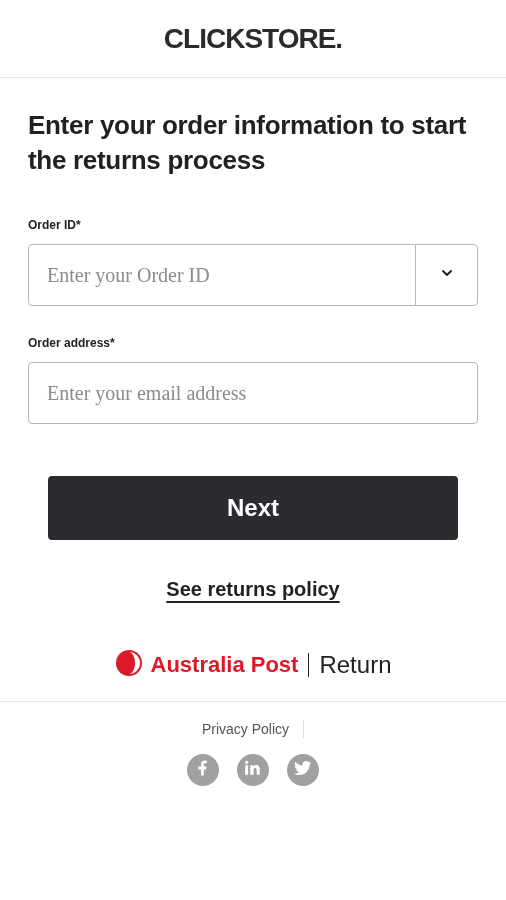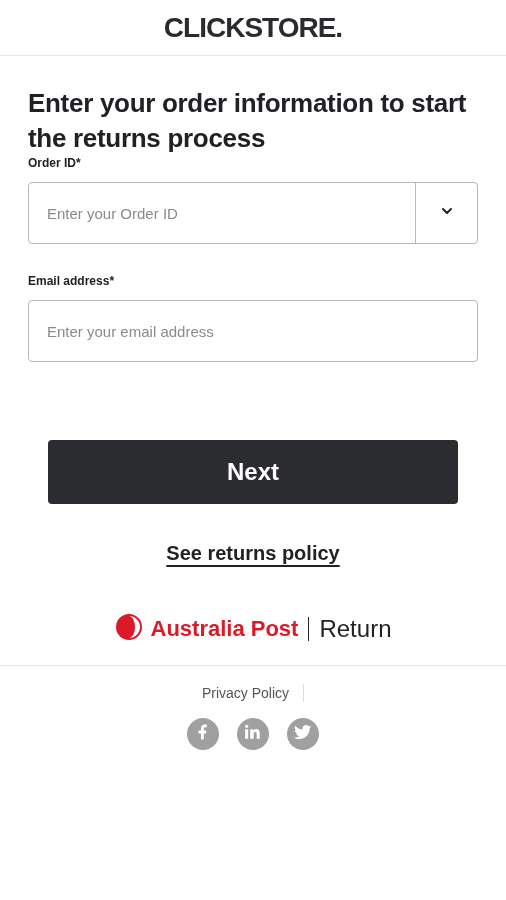--- a/index.html
+++ b/index.html
@@ -3,40 +3,41 @@
 <meta charset="utf-8">
 <style>
   * { box-sizing: border-box; margin: 0; padding: 0; }
   html, body {
     width: 506px;
     font-family: -apple-system, BlinkMacSystemFont, "Segoe UI", Helvetica, Arial, sans-serif;
     color: #212529;
     background: #fff;
   }
   .header {
-    height: 56px;
+    height: 78px;
     display: flex;
     align-items: center;
     justify-content: center;
     border-bottom: 1px solid #e5e5e5;
   }
   .brand {
     font-weight: 900;
     font-size: 28px;
     letter-spacing: -1px;
     color: #2a2b2f;
   }
   .main {
     padding: 30px 28px 0 28px;
   }
   .title {
     font-size: 26px;
     font-weight: 800;
     line-height: 1.35;
     color: #202124;
+    margin-bottom: 40px;
     letter-spacing: -0.3px;
   }
   .field-label {
     font-size: 12px;
     font-weight: 700;
     color: #222;
     margin-bottom: 12px;
   }
   .input-wrap {
     position: relative;
@@ -45,40 +46,41 @@
     border-radius: 4px;
     height: 62px;
     margin-bottom: 30px;
     background: #fff;
   }
   .input-wrap input {
     flex: 1;
     height: 100%;
     border: none;
     outline: none;
-    font-size: 15px;
+    font-size: 20px;
     padding: 0 18px;
     color: #c2410c;
     background: transparent;
+    font-family: Liberation Serif, serif;
   }
   .input-wrap input::placeholder {
     color: #8b8b8b;
   }
   .chevron-btn {
     width: 62px;
     border-left: 1px solid #b7b7b7;
     display: flex;
     align-items: center;
     justify-content: center;
     cursor: pointer;
   }
   .chevron-btn svg { width: 16px; height: 16px; }
   .actions {
     padding: 0 20px;
-    margin-top: 78px;
+    margin-top: 52px;
   }
   .next-btn {
     display: block;
     width: 100%;
     background: #2b2c30;
     color: #fff;
     font-size: 24px;
     font-weight: 600;
     height: 64px;
     border: none;
@@ -180,21 +182,21 @@
         <span>
           <svg viewBox="0 0 24 24" fill="none" stroke="#222" stroke-width="3" stroke-linecap="round" stroke-linejoin="round">
               <polyline points="6 9 12 15 18 9"></polyline>
             </svg>
         </span>
       </div>
     </div>
   </div>
 
   <div>
-    <div class="field-label">Email address*</div>
+    <div class="field-label">Order address*</div>
     <div class="input-wrap">
       <input type="text" placeholder="Enter your email address" style="">
     </div>
   </div>
 
   <div class="actions">
     <button class="next-btn">Next</button>
     <a class="policy-link">See returns policy</a>
   </div>
 

